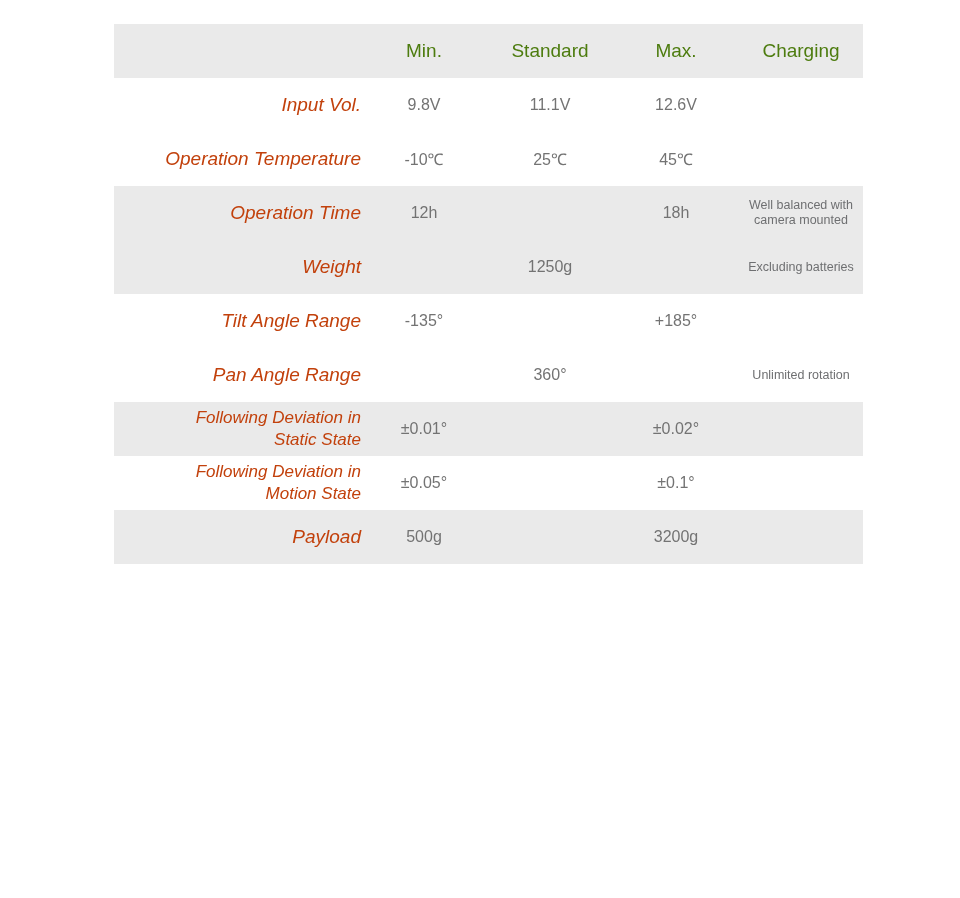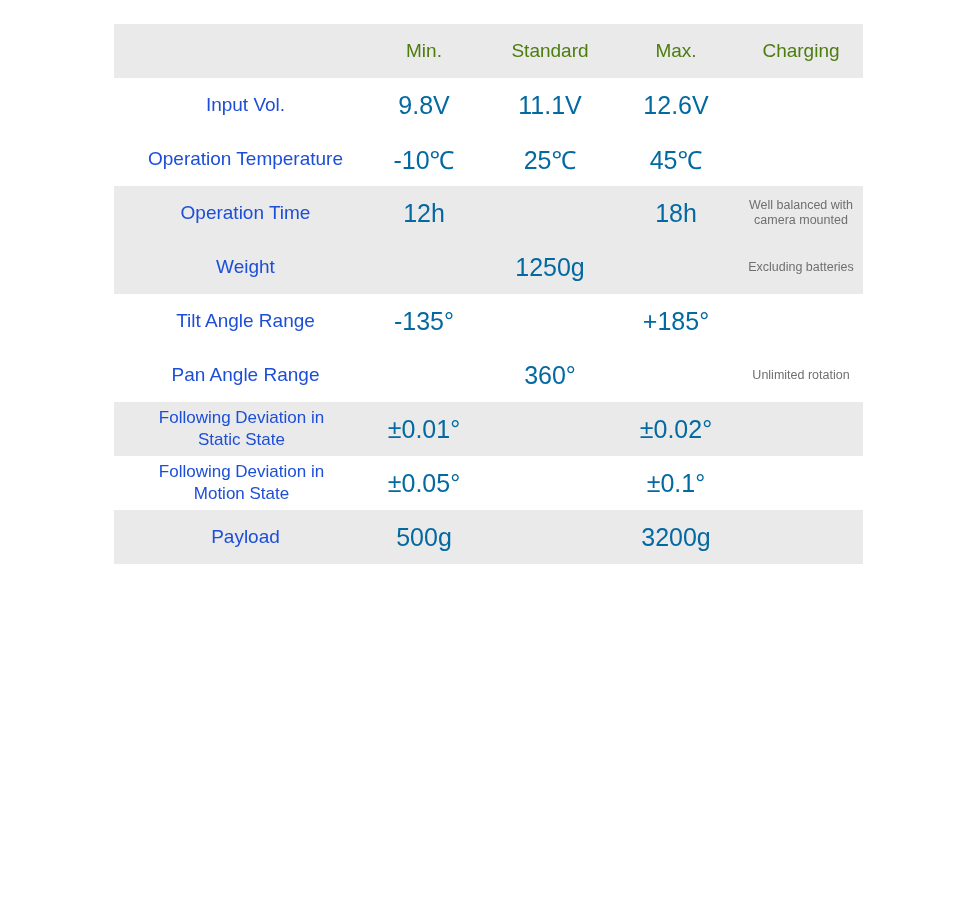--- a/index.html
+++ b/index.html
@@ -62,36 +62,37 @@
     background: #ffffff;
   }
 
   .spec-table td {
     padding: 0;
     vertical-align: middle;
     border: none;
   }
 
   td.cell-label {
-    text-align: center;
+    text-align: right;
     padding-left: 16px;
     font-size: 19px;
-    color: #1d4ed8;
+    color: #c2410c;
     line-height: 1.18;
+    font-style: italic;
   }
   tr.two-line td.cell-label {
     font-size: 17px;
     line-height: 1.28;
     padding-left: 8px;
   }
 
   td.cell-value {
     text-align: center;
-    font-size: 25px;
-    color: #0369a1;
+    font-size: 16px;
+    color: #737373;
   }
 
   td.cell-remark {
     text-align: center;
     font-size: 12.5px;
     color: #6e6f71;
     line-height: 1.2;
     padding: 0 4px;
   }
 

